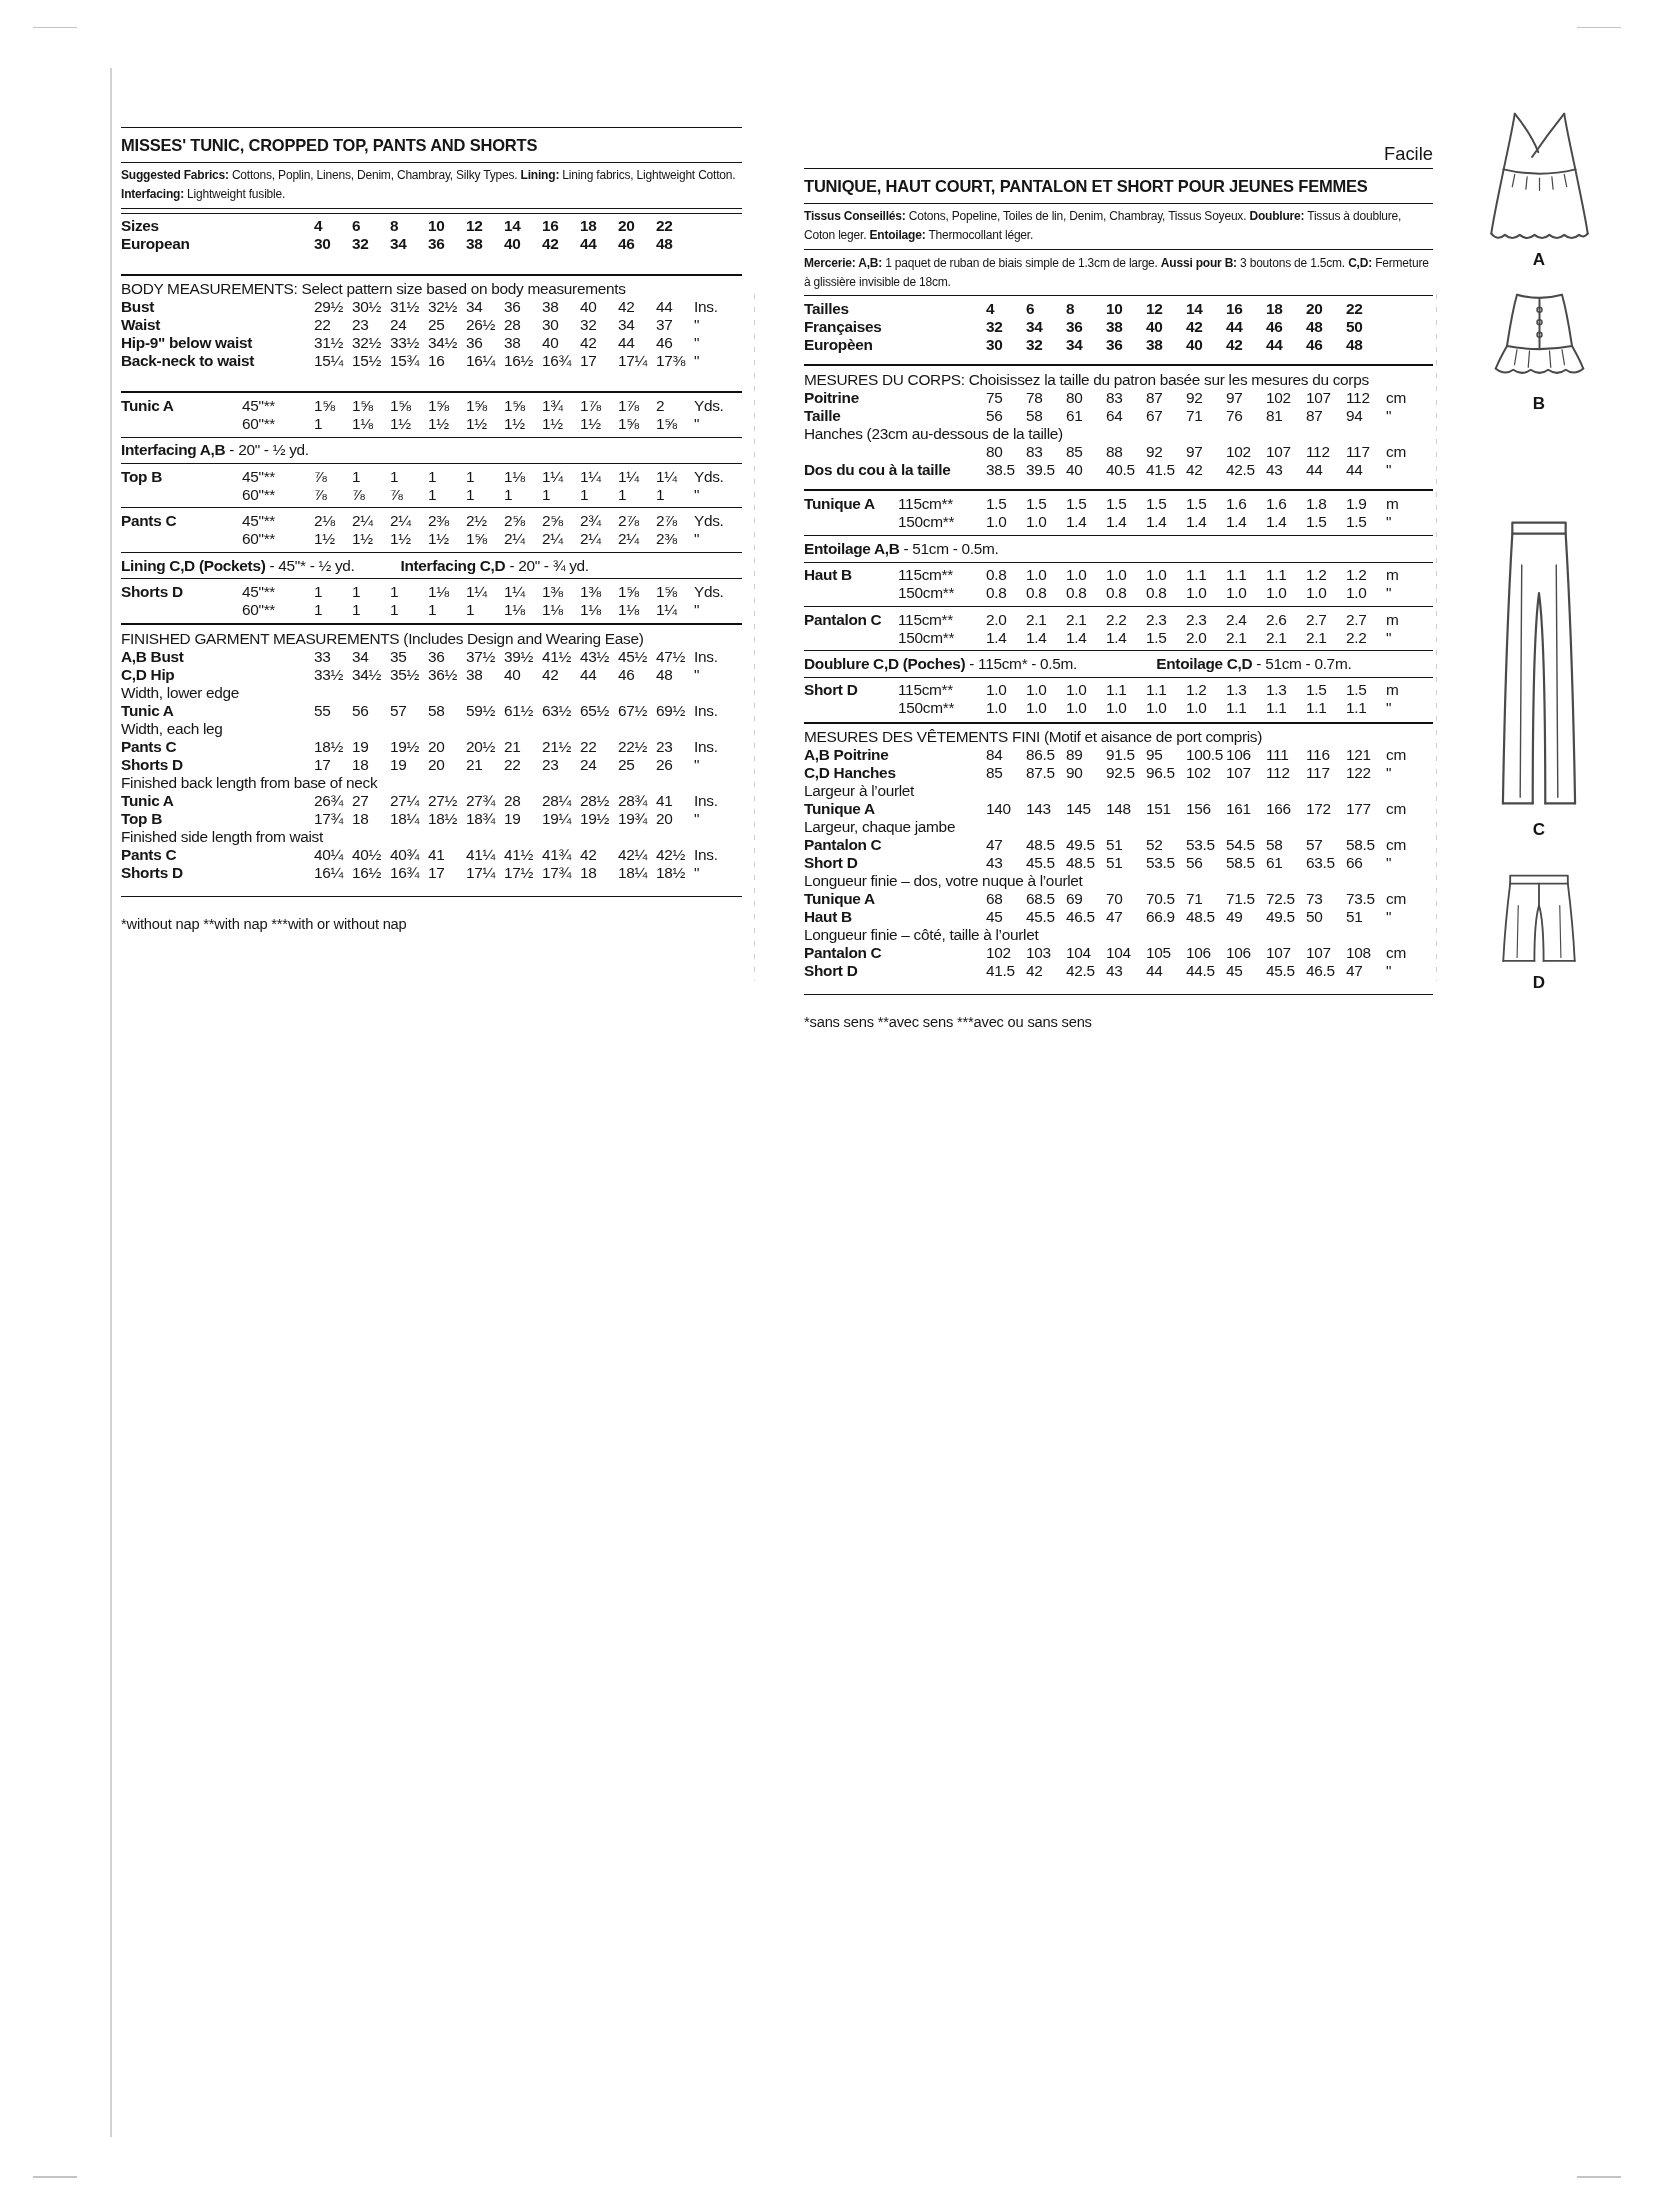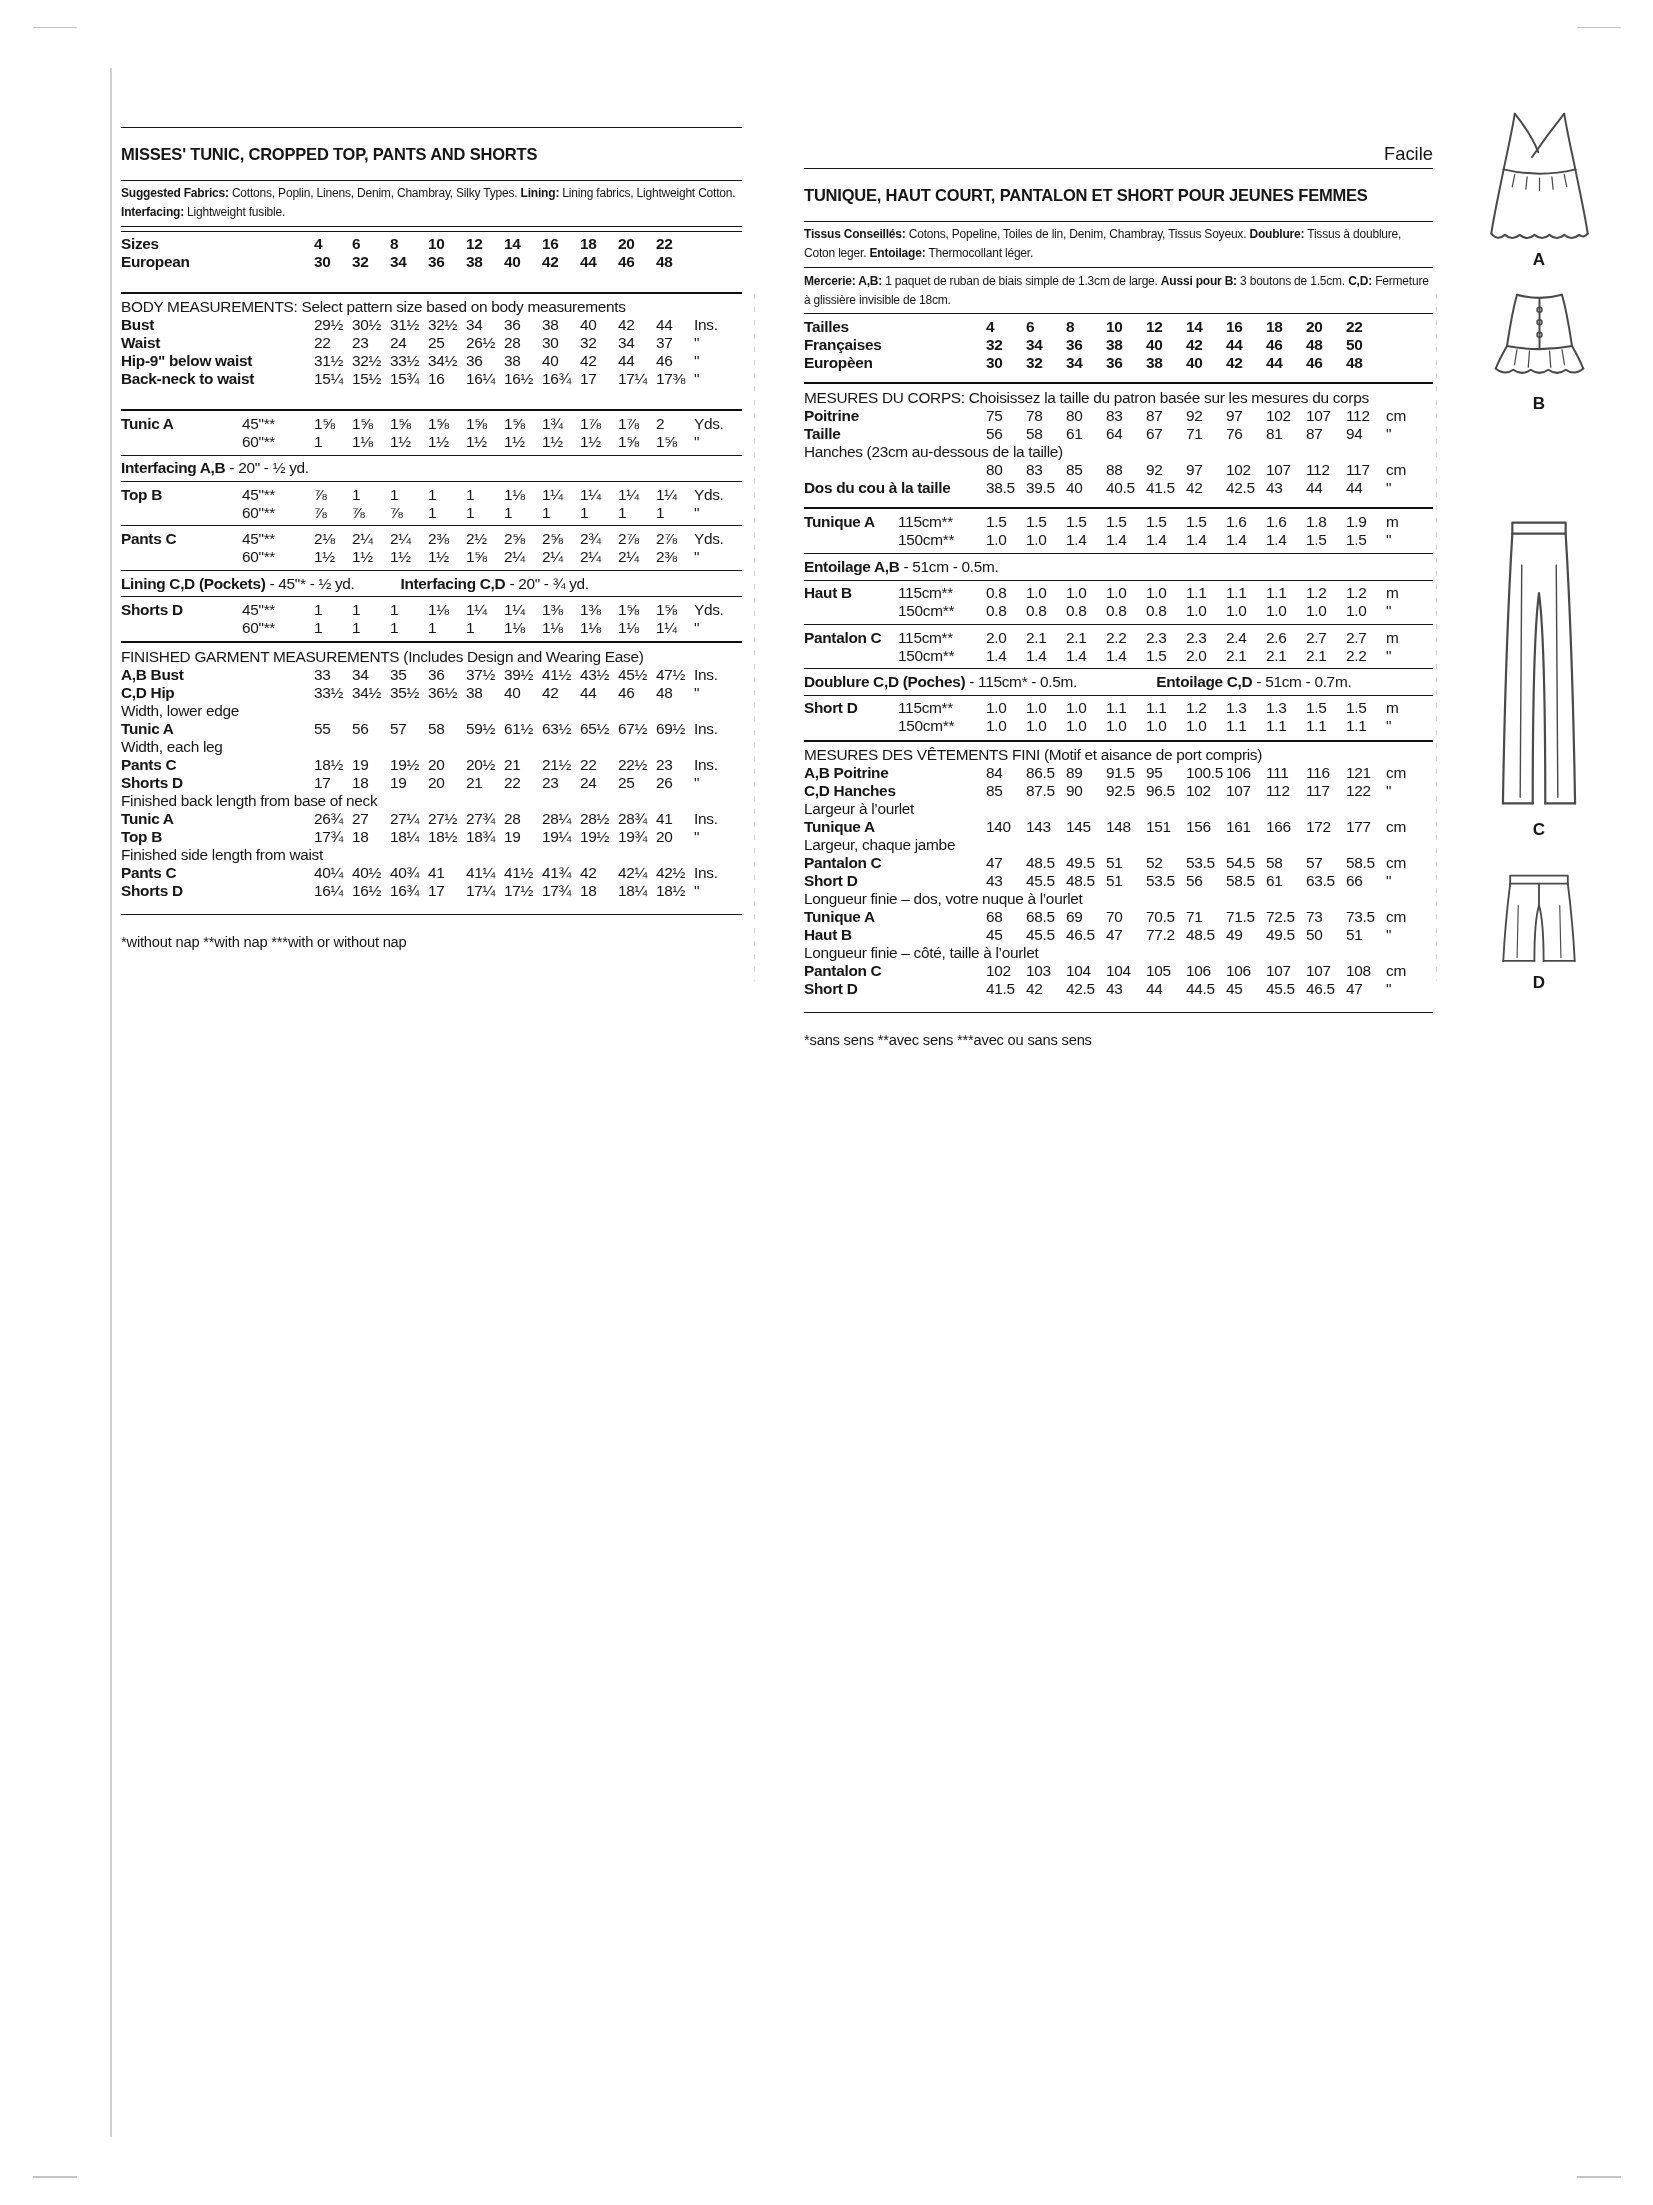--- a/index.html
+++ b/index.html
@@ -5,21 +5,21 @@
   html,body{margin:0;padding:0;background:#ffffff;}
   .page{position:relative;width:1654px;height:2205px;background:#ffffff;overflow:hidden;
         font-family:"Liberation Sans", sans-serif;color:#161616;}
   
   .col{position:absolute;top:123px;}
   .col-en{left:121px;width:621px;}
   .col-fr{left:804px;width:629px;}
   .hdr{display:flex;justify-content:space-between;align-items:flex-end;height:41px;}
   .pattern-number{font-size:35px;font-weight:700;letter-spacing:0px;line-height:1;}
   .difficulty{font-size:18.4px;font-weight:400;line-height:1.1;}
-  .title{font-weight:700;font-size:16.5px;letter-spacing:-0.2px;line-height:20px;margin:16px 0;}
+  .title{font-weight:700;font-size:16.5px;letter-spacing:-0.2px;line-height:20px;margin:7px 0;}
   .para{font-size:12px;letter-spacing:-0.2px;line-height:19px;margin:1.5px 0;}
   .para b{letter-spacing:-0.2px;}
   .rule{border-top:1.7px solid #141414;margin:3.7px 0;}
   .rule.r2{border-top:2.9px solid #0f0f0f;margin:4.4px 0;}
   .gap8{height:5.9px;} .gap14{height:10.3px;} .gap22{height:16px;}
   
   .table{width:100%;}
   .t-row{display:grid;align-items:baseline;font-size:15.4px;letter-spacing:-0.3px;line-height:18px;}
   .grid-en .t-row{grid-template-columns:121px 72px repeat(10,38px) 1fr;}
   .grid-fr .t-row{grid-template-columns:94px 88px repeat(10,40px) 1fr;}
@@ -770,21 +770,21 @@
           <span class="val">73</span>
           <span class="val">73.5</span>
           <span class="unit">cm</span>
         </div>
         <div class="t-row no-width">
           <span class="lbl">Haut B</span>
           <span class="val">45</span>
           <span class="val">45.5</span>
           <span class="val">46.5</span>
           <span class="val">47</span>
-          <span class="val">77.2</span>
+          <span class="val">66.9</span>
           <span class="val">48.5</span>
           <span class="val">49</span>
           <span class="val">49.5</span>
           <span class="val">50</span>
           <span class="val">51</span>
           <span class="unit">"</span>
         </div>
         <div class="t-sub">Longueur finie – côté, taille à l’ourlet</div>
         <div class="t-row no-width">
           <span class="lbl">Pantalon C</span>

